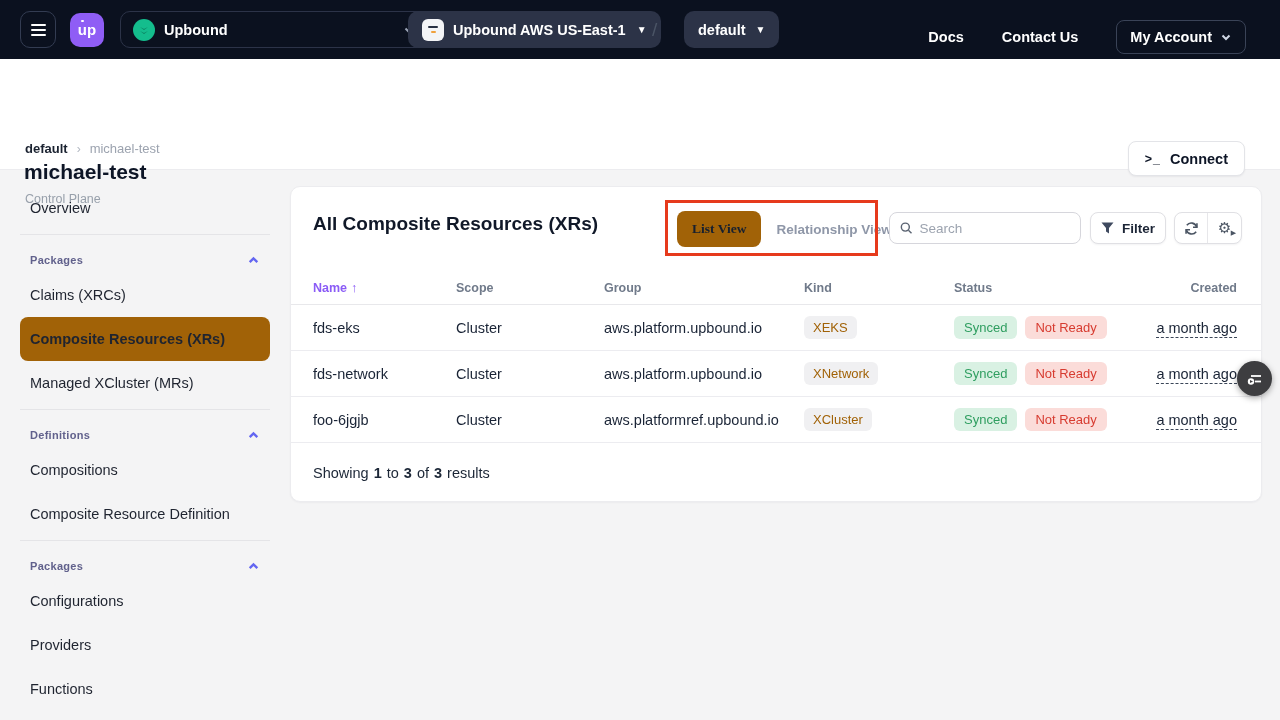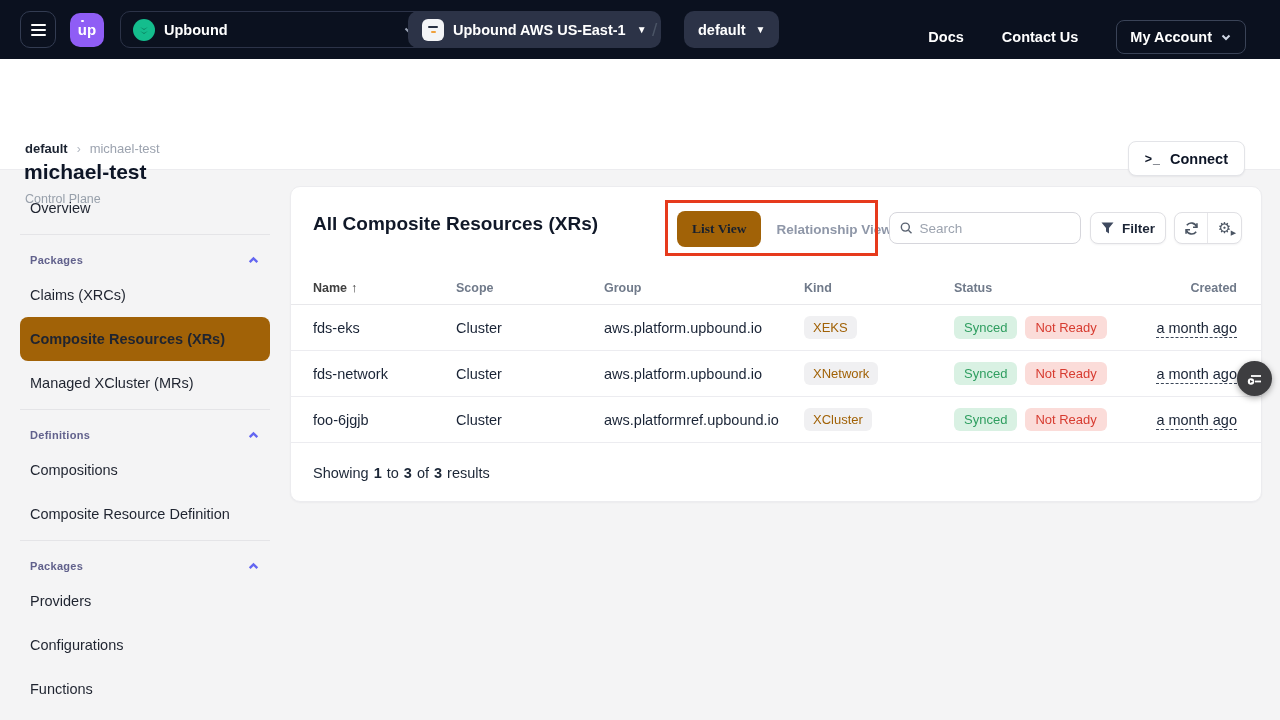--- a/index.html
+++ b/index.html
@@ -65,21 +65,21 @@
   .search-box input::placeholder { color:#9ca3af; }
   .filter-btn { position:absolute; left:799px; top:25px; width:76px; height:32px; border:1px solid #e0e0e4; border-radius:8px; box-shadow:0 1px 2px rgba(16,24,40,.05); display:flex; align-items:center; justify-content:center; gap:8px; font-size:13.5px; font-weight:700; color:#1c2536; cursor:pointer; background:#fff; }
   .icon-group { position:absolute; left:883px; top:25px; width:68px; height:32px; border:1px solid #e0e0e4; border-radius:8px; box-shadow:0 1px 2px rgba(16,24,40,.05); display:flex; background:#fff; }
   .icon-cell { width:50%; display:flex; align-items:center; justify-content:center; cursor:pointer; color:#4b5563; }
   .icon-cell:first-child { border-right:1px solid #e7e7ea; }
   .gear-wrap { position:relative; font-size:15px; color:#4b5563; }
   .gear-play { position:absolute; right:-5px; bottom:0; font-size:7px; color:#4b5563; }
 
   .tgrid { display:grid; grid-template-columns:143px 148px 200px 150px 1fr auto; align-items:center; padding:0 24px 0 22px; }
   .thead { position:absolute; left:0; top:84px; width:100%; height:34px; border-bottom:1px solid #e8e8eb; font-size:12.5px; font-weight:700; color:#707a8a; }
-  .th-name { color:#404040; cursor:pointer; display:flex; gap:4px; align-items:flex-start; }
+  .th-name { color:#8b5cf6; cursor:pointer; display:flex; gap:4px; align-items:flex-start; }
   .th-created { text-align:right; }
   .trow { position:absolute; left:0; width:100%; height:46px; border-bottom:1px solid #ececf0; font-size:14.5px; color:#1a2436; cursor:pointer; }
   .trow.r0 { top:118px; } .trow.r1 { top:164px; } .trow.r2 { top:210px; }
   .kind-badge { display:inline-block; background:#f0f0f2; color:#a16207; font-size:13px; padding:4px 9px; border-radius:6px; }
   .status-cell { display:flex; gap:8px; }
   .badge-synced { background:#d9f1e3; color:#2f9e60; font-size:13px; padding:4px 10px; border-radius:6px; }
   .badge-notready { background:#fbdcd9; color:#d73b30; font-size:13px; padding:4px 10px; border-radius:6px; }
   .created-cell { text-align:right; }
   .created-cell span { border-bottom:1.5px dashed #3b4658; padding-bottom:1px; cursor:help; }
   .tfoot { position:absolute; left:22px; top:256px; height:60px; display:flex; align-items:center; font-size:14.5px; color:#1b2636; gap:5px; }
@@ -175,22 +175,22 @@
   <div class="side-item">Compositions</div>
   <div class="side-item">Composite Resource Definition</div>
   <div class="side-divider"></div>
 
   <div class="side-section">
     <span class="t">Packages</span>
     <svg class="chev-up" viewBox="0 0 12 12">
         <path d="M2.5 7.5 L6 4 L9.5 7.5"></path>
       </svg>
   </div>
+  <div class="side-item">Configurations</div>
   <div class="side-item">Providers</div>
-  <div class="side-item">Configurations</div>
   <div class="side-item">Functions</div>
 </div>
 
 <div class="panel">
   <div class="panel-title">All Composite Resources (XRs)</div>
 
   <div class="annotation-box"></div>
   <div class="toggle">
     <div class="toggle-btn active">List View</div>
     <div class="toggle-btn inactive">Relationship View</div>

